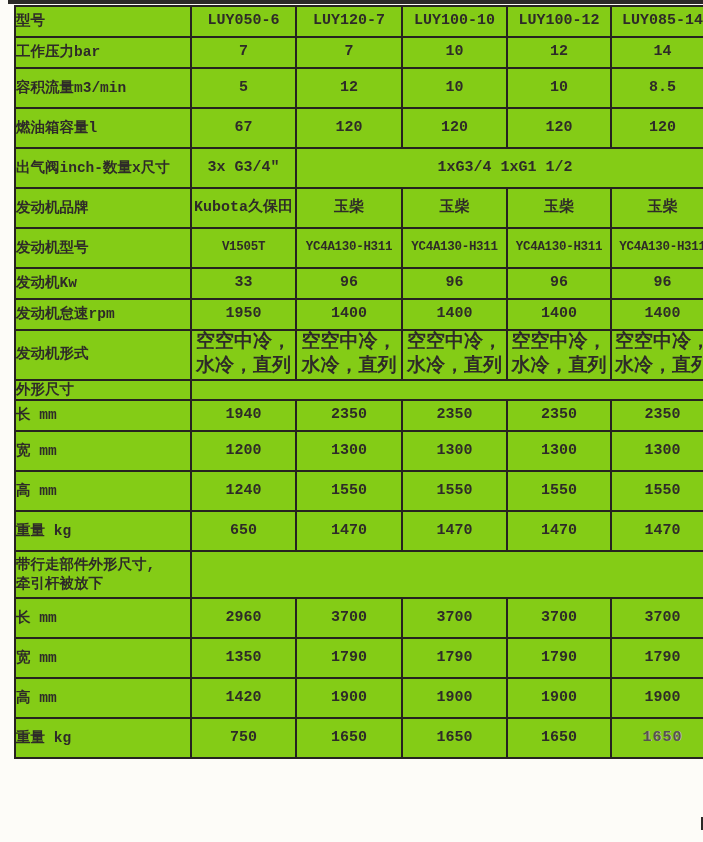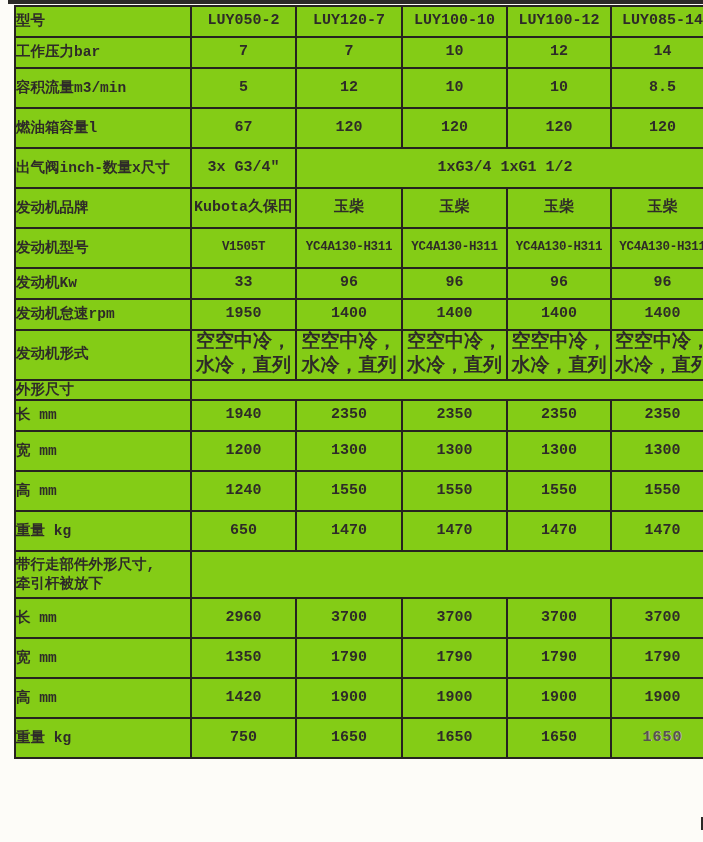--- a/index.html
+++ b/index.html
@@ -67,21 +67,21 @@
     <col style="width:176px">
       <col style="width:105px">
       <col style="width:106px">
     <col style="width:105px">
       <col style="width:104px">
       <col style="width:103px">
   </colgroup>
   <tbody>
     <tr class="h31">
       <th class="lbl">型号</th>
-      <th class="val">LUY050-2</th>
+      <th class="val">LUY050-6</th>
       <th class="val">LUY120-7</th>
       <th class="val">LUY100-10</th>
       <th class="val">LUY100-12</th>
       <th class="val">LUY085-14</th>
     </tr>
 
     <tr class="h31">
       <td class="lbl">工作压力bar</td>
       <td class="val">7</td>
       <td class="val">7</td>

